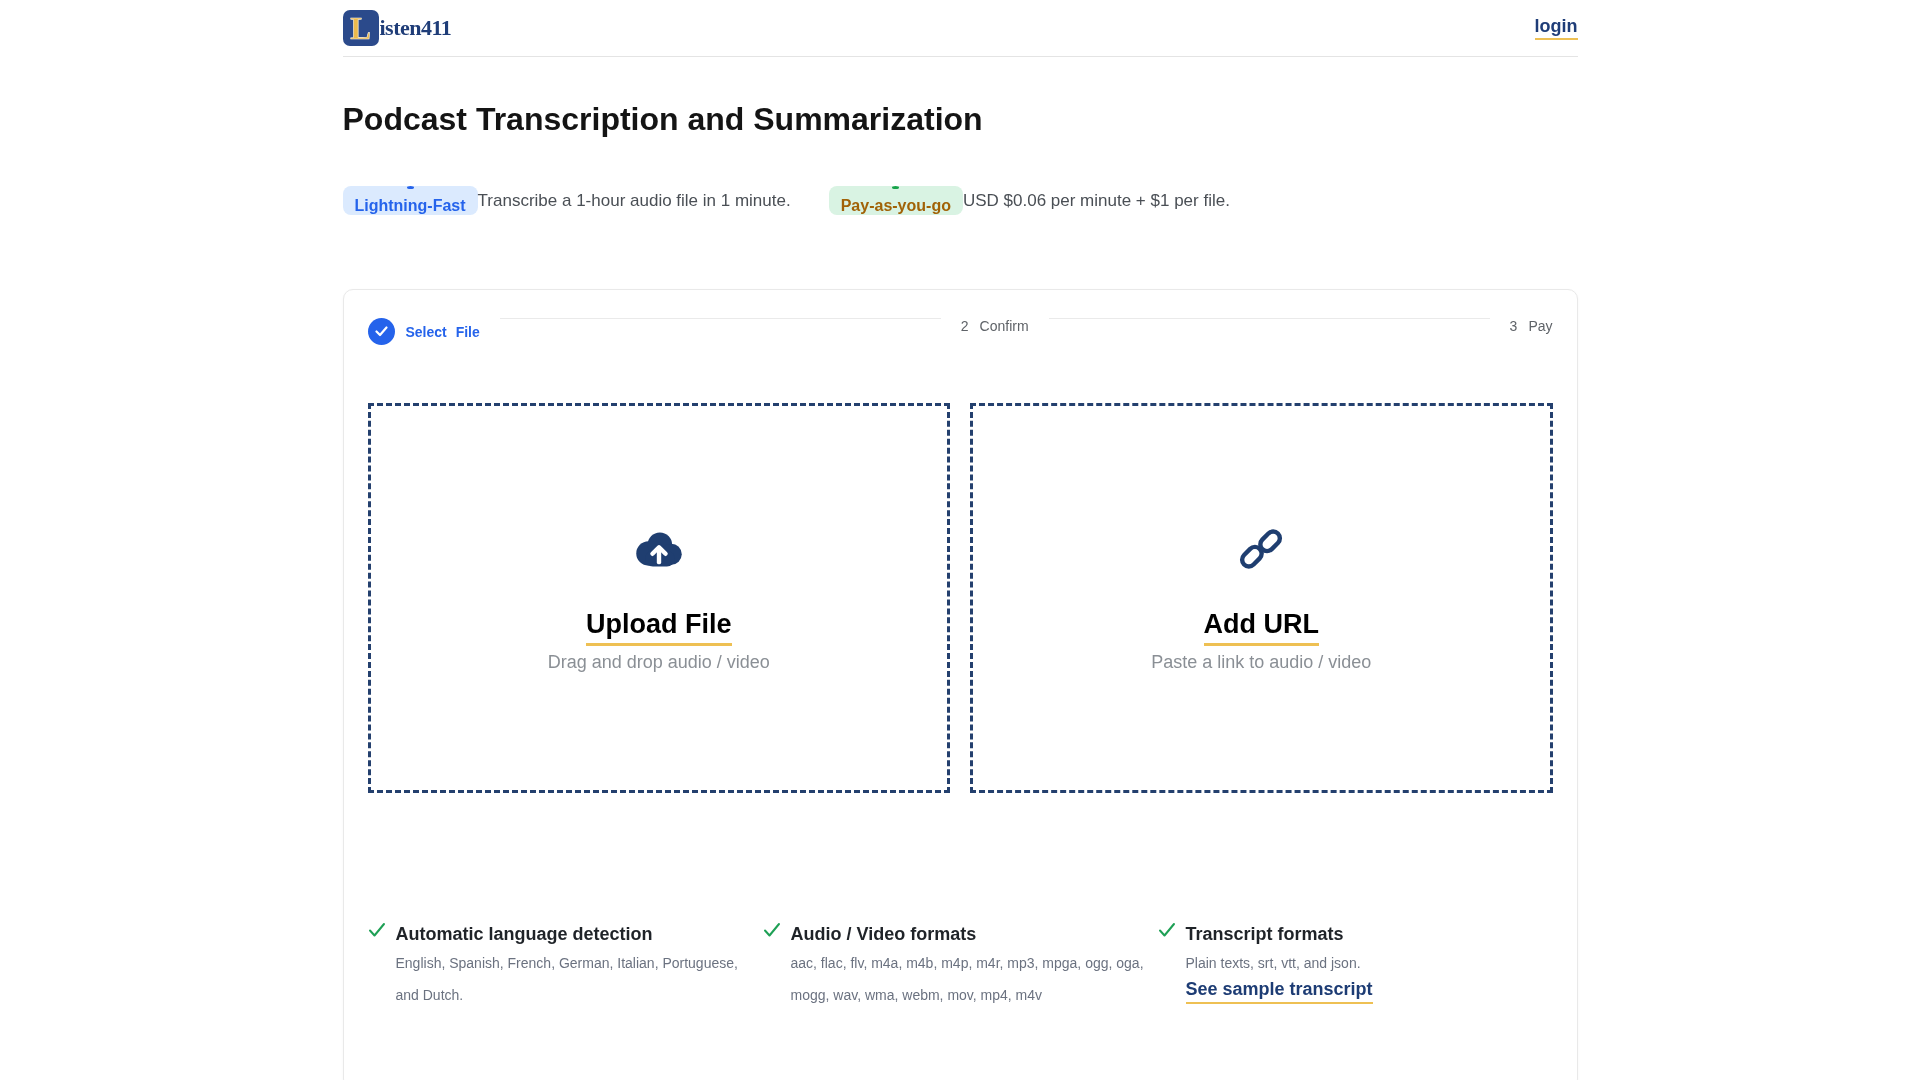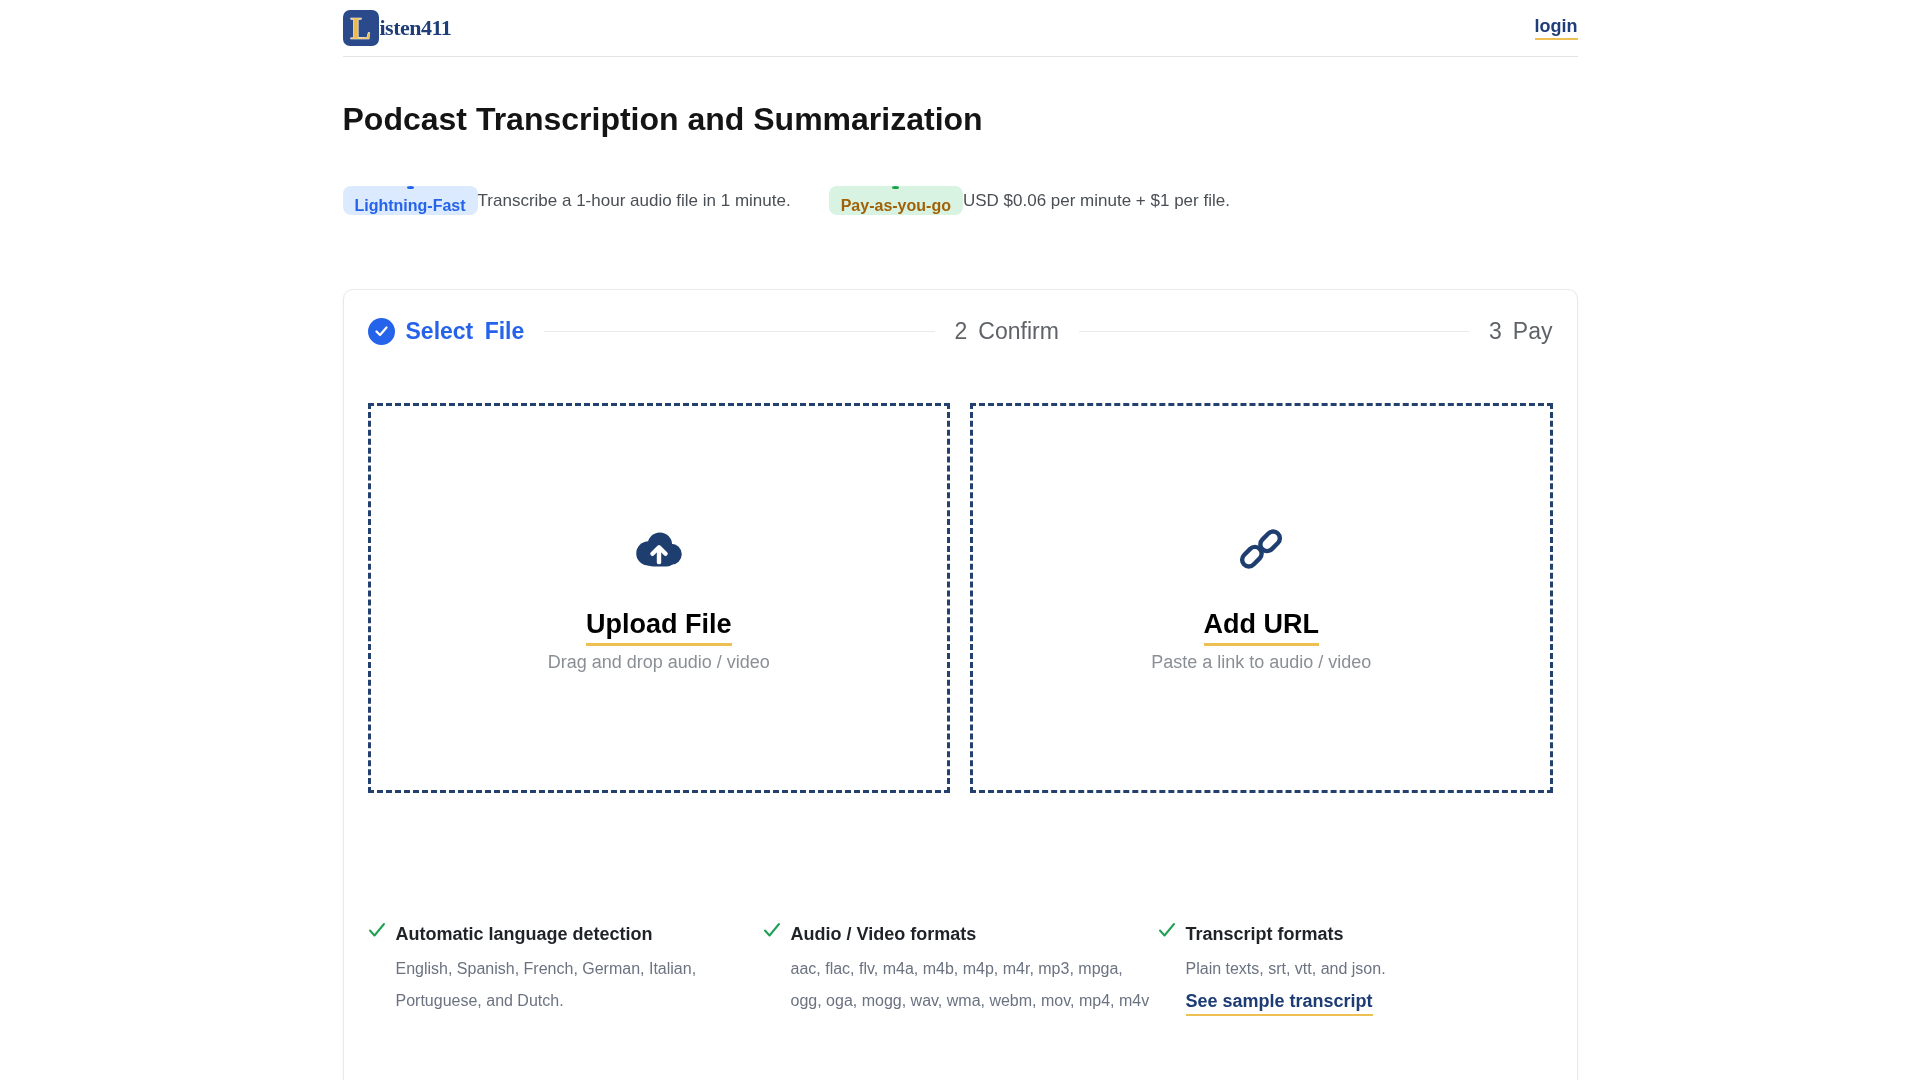--- a/index.html
+++ b/index.html
@@ -32,21 +32,21 @@
   .dot-blue  { background:#2563eb; }
   .dot-green { background:#17a34a; }
   .badge-desc { font-size:17px; color:#4a4f55; }
 
   
   .card { margin-top:74px; border:1px solid #e9e9e9; border-radius:10px;
           box-shadow:0 1px 3px rgba(0,0,0,.04); padding:28px 24px 60px;
           min-height:800px; background:#fff; }
 
   
-  .stepper { display:flex; align-items:center; font-size:23px; }
+  .stepper { display:flex; align-items:flex-start; font-size:14px; }
   .step { display:flex; align-items:center; gap:11px; white-space:nowrap; }
   .step-icon { width:27px; height:27px; border-radius:50%; background:#2563eb;
                display:flex; align-items:center; justify-content:center; flex:none; }
   .step-title-active { color:#2563eb; font-weight:bold; word-spacing:5px; }
   .step-num, .step-title-wait { color:#5f6368; }
   .step-line { flex:1; height:1px; background:#eaeaea; margin:0 20px; }
 
   
   .dropzones { margin-top:58px; display:flex; gap:20px; }
   .dropzone { flex:1; height:390px; border:3px dashed #24406e; background:#fff;
@@ -55,22 +55,22 @@
   .dz-icon { height:52px; display:flex; align-items:center; }
   .dz-title { margin-top:34px; font-size:27px; font-weight:bold; color:#000000;
               border-bottom:3px solid #eec053; padding-bottom:3px; cursor:pointer; }
   .dz-sub { margin-top:6px; font-size:18px; color:#8a8f95; }
 
   
   .features { margin-top:128px; display:flex; }
   .feature { flex:1; position:relative; padding-left:28px; padding-right:6px; }
   .feature-check { position:absolute; left:0; top:1px; }
   .feature-title { font-size:18px; font-weight:bold; color:#1f2328; line-height:26px; }
-  .feature-desc { margin-top:6px; font-size:16px; color:#6b7280; line-height:32px; }
-  .feature-link { display:inline-block; margin-top:6px; font-size:18px; font-weight:bold;
+  .feature-desc { margin-top:0; font-size:14px; color:#6b7280; line-height:32px; }
+  .feature-link { display:inline-block; font-size:18px; font-weight:bold;
                   color:#1d3c74; border-bottom:2px solid #eec053; padding-bottom:2px;
                   cursor:pointer; text-decoration:none; }
 </style>
 </head>
 <body>
 
 <header>
   <div class="container header-inner">
     <div class="logo">
       <span class="logo-badge">

